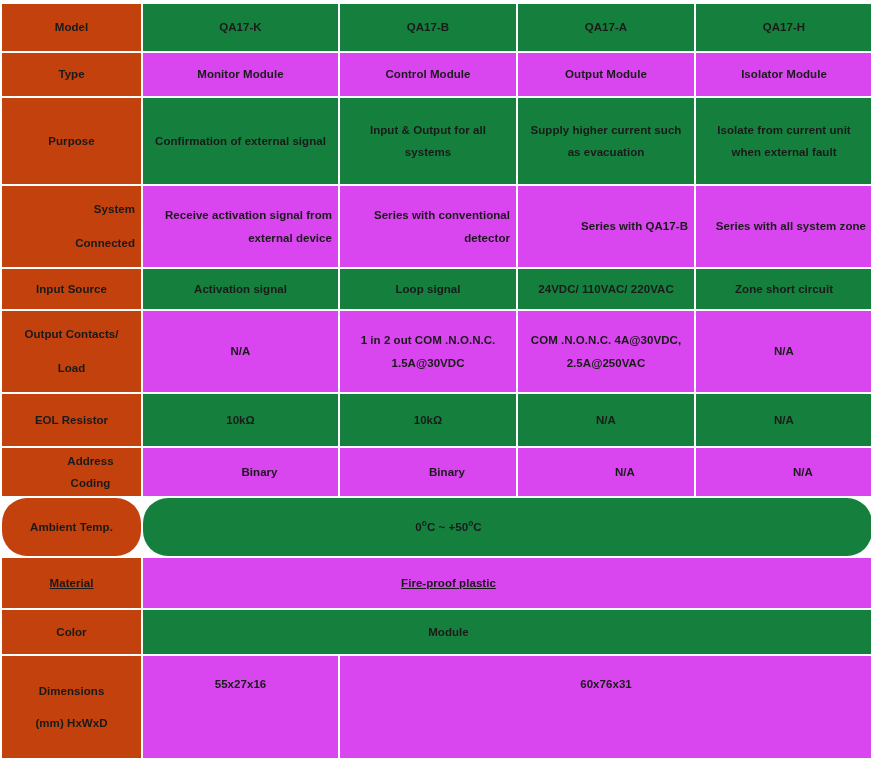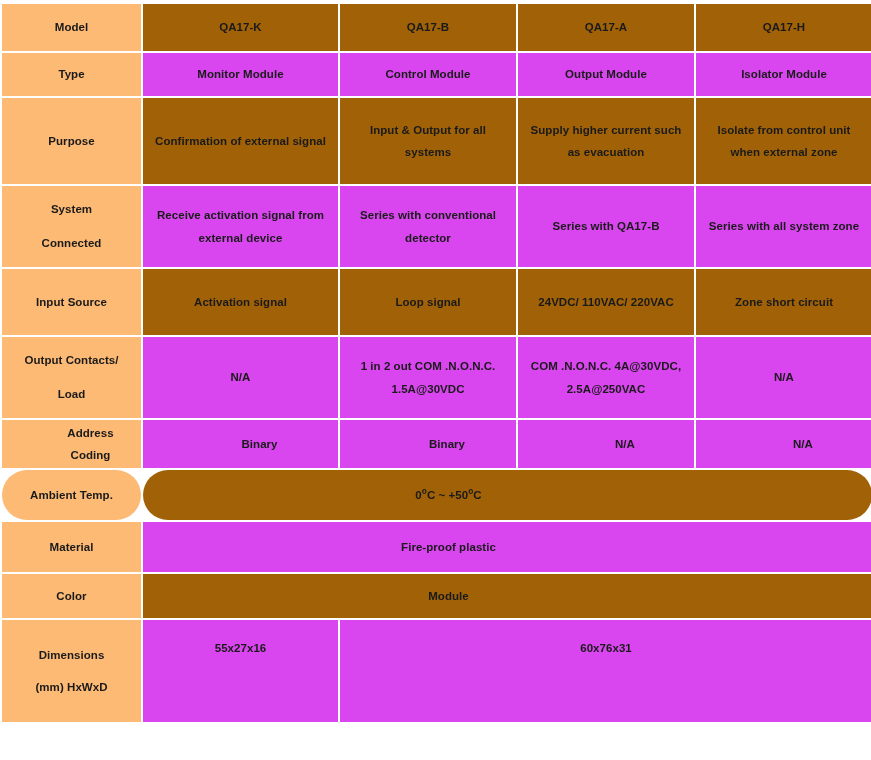--- a/index.html
+++ b/index.html
@@ -40,44 +40,44 @@
     font-size: 11.5px;
     font-weight: bold;
     color: #1a1a1a;
     line-height: 1.95;
     letter-spacing: 0.05px;
     word-wrap: break-word;
   }
 
   
   td.rowhead {
-    background: #fdba74;
+    background: #c2410c;
     color: #ffffff;
     text-align: left;
     padding-left: 14px;
     font-size: 12px;
     font-weight: bold;
     letter-spacing: 0.2px;
   }
 
   
-  td.cyan  { background: #a16207; }
+  td.cyan  { background: #15803d; }
   td.gray  { background: #d946ef; }
 
   
   tr.r-model   td { height: 47px; }
   tr.r-type    td { height: 43px; }
   tr.r-purpose td { height: 86px; }
-  tr.r-system  td { height: 81px; }
-  tr.r-input   td { height: 66px; }
+  tr.r-system  td { height: 81px; text-align: right; }
+  tr.r-input   td { height: 40px; }
   tr.r-output  td { height: 81px; margin-top: 32px; }
   tr.r-eol     td { height: 52px; }
   tr.r-addr    td { height: 48px; padding-left: 44px; }
-  tr.r-ambient td { height: 50px; border-radius: 25px; }
-  tr.r-material td { height: 50px; }
+  tr.r-ambient td { height: 58px; border-radius: 25px; }
+  tr.r-material td { height: 50px; text-decoration: underline; }
   tr.r-color   td { height: 44px; }
   tr.r-dims    td { height: 85px; }
 
   
   td.twoline { line-height: 2.6; }
 
   
   tr.r-dims td.celltop {
     vertical-align: top;
     padding-top: 17px;
@@ -132,21 +132,21 @@
         <td class="gray">Control Module</td>
         <td class="gray">Output Module</td>
         <td class="gray">Isolator Module</td>
       </tr>
 
       <tr class="r-purpose">
         <td class="rowhead">Purpose</td>
         <td class="cyan twoline">Confirmation of external signal</td>
         <td class="cyan twoline">Input &amp; Output for all systems</td>
         <td class="cyan twoline">Supply higher current such as evacuation</td>
-        <td class="cyan twoline">Isolate from control unit when external zone</td>
+        <td class="cyan twoline">Isolate from current unit when external fault</td>
       </tr>
 
       <tr class="r-system">
         <td class="rowhead stack">
           <span>System</span><br>
           <span>Connected</span>
         </td>
         <td class="gray twoline">Receive activation signal from external device</td>
         <td class="gray twoline">Series with conventional detector</td>
         <td class="gray twoline">Series with QA17-B</td>
@@ -165,20 +165,27 @@
         <td class="rowhead stack">
           <span>Output Contacts/</span><br>
           <span>Load</span>
         </td>
         <td class="gray">N/A</td>
         <td class="gray twoline">1 in 2 out COM .N.O.N.C. 1.5A@30VDC</td>
         <td class="gray twoline">COM .N.O.N.C. 4A@30VDC, 2.5A@250VAC</td>
         <td class="gray">N/A</td>
       </tr>
 
+      <tr class="r-eol">
+        <td class="rowhead">EOL Resistor</td>
+        <td class="cyan">10kΩ</td>
+        <td class="cyan">10kΩ</td>
+        <td class="cyan">N/A</td>
+        <td class="cyan">N/A</td>
+      </tr>
 
       <tr class="r-addr">
         <td class="rowhead">Address Coding</td>
         <td class="gray">Binary</td>
         <td class="gray">Binary</td>
         <td class="gray">N/A</td>
         <td class="gray">N/A</td>
       </tr>
 
       <tr class="r-ambient">

